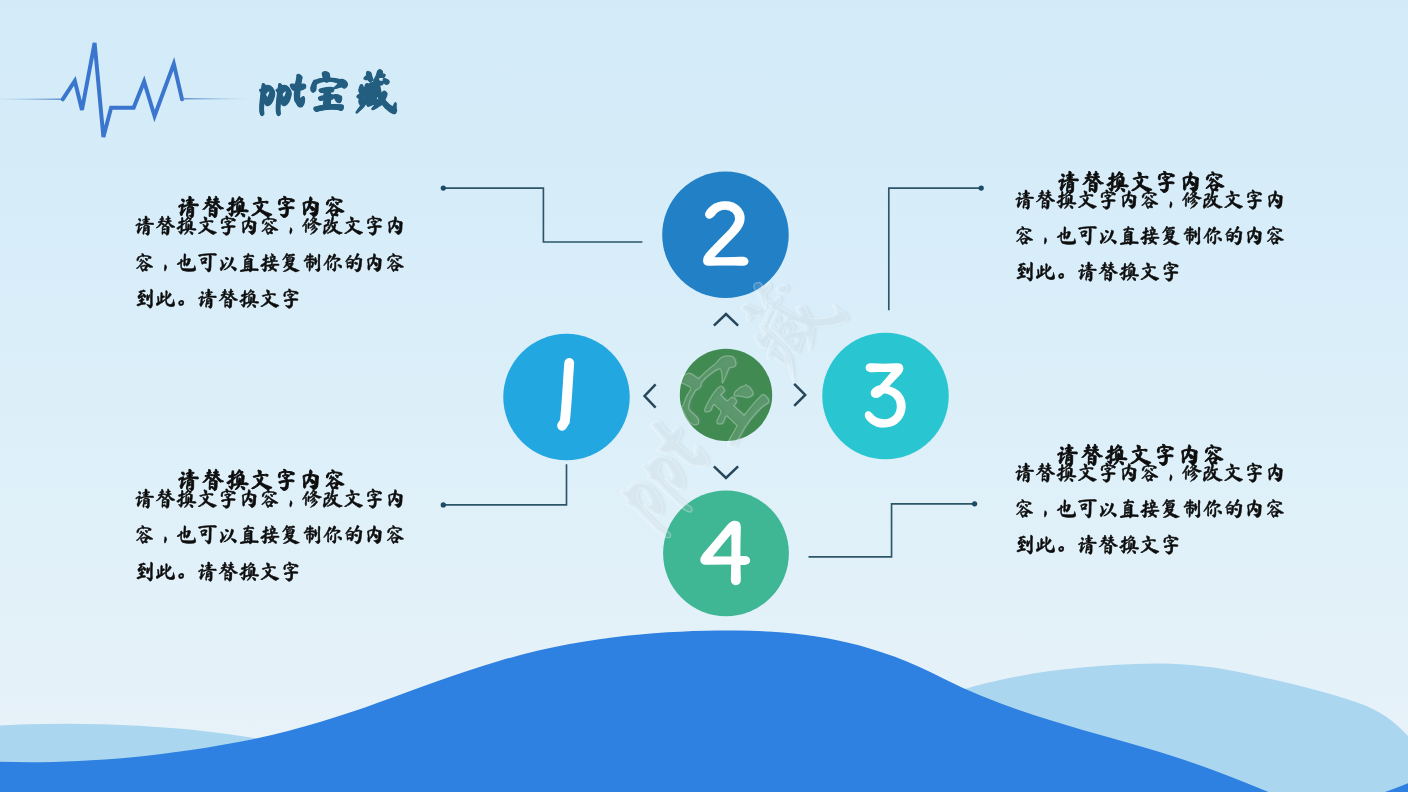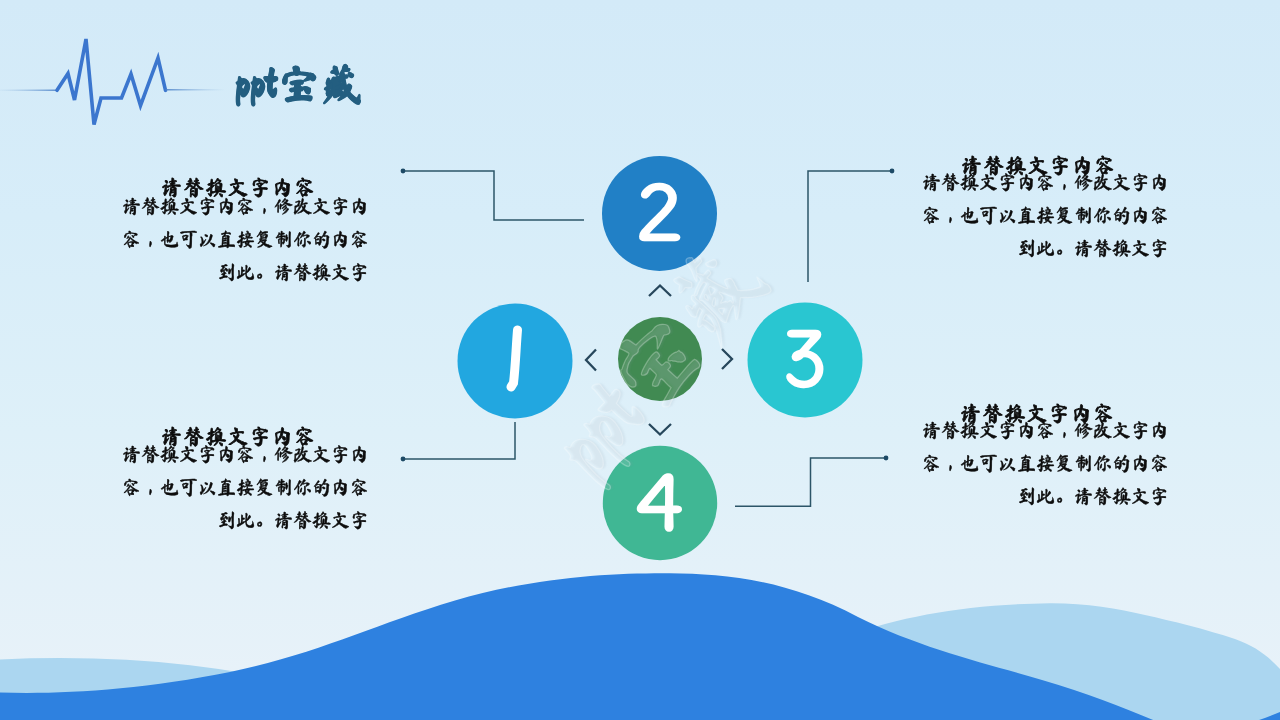--- a/index.html
+++ b/index.html
@@ -7,21 +7,21 @@
     background:linear-gradient(180deg,#d3eaf8 0%,#d7edf9 30%,#def0f9 60%,#e9f2f9 100%);
     font-family:"Liberation Sans",sans-serif;}
   .title{position:absolute;left:236px;top:62px;width:600px;height:56px;
     font-family:"Ma Shan Zheng","Liberation Sans",sans-serif;
     font-size:42px;color:#235e80;font-weight:bold;letter-spacing:1px;
     -webkit-text-stroke:0.8px #235e80;}
   .hdr{position:absolute;font-family:"Ma Shan Zheng","Liberation Sans",sans-serif;
     font-size:21px;color:#0d0d0d;white-space:nowrap;letter-spacing:1.2px;margin-top:19px;
     -webkit-text-stroke:0.8px #0d0d0d;}
   .body{position:absolute;font-family:"Ma Shan Zheng","Liberation Sans",sans-serif;
-    font-size:19px;color:#0d0d0d;line-height:33px;white-space:nowrap;text-align:right;
+    font-size:19px;color:#0d0d0d;line-height:33px;white-space:nowrap;
     -webkit-text-stroke:0.45px #0d0d0d;}
   .num{font-family:"Delius","Liberation Sans",sans-serif;fill:#ffffff;}
   .wm{position:absolute;left:426px;top:128px;width:460px;height:460px;
     display:flex;align-items:center;justify-content:center;
     transform:rotate(-50deg);pointer-events:none;
     font-family:"Ma Shan Zheng","Liberation Sans",sans-serif;
     font-size:92px;color:rgba(255,255,255,0.10);
     -webkit-text-stroke:1.2px rgba(255,255,255,0.28);
     text-shadow:2px 2px 2px rgba(140,155,170,0.12);}
 </style>

